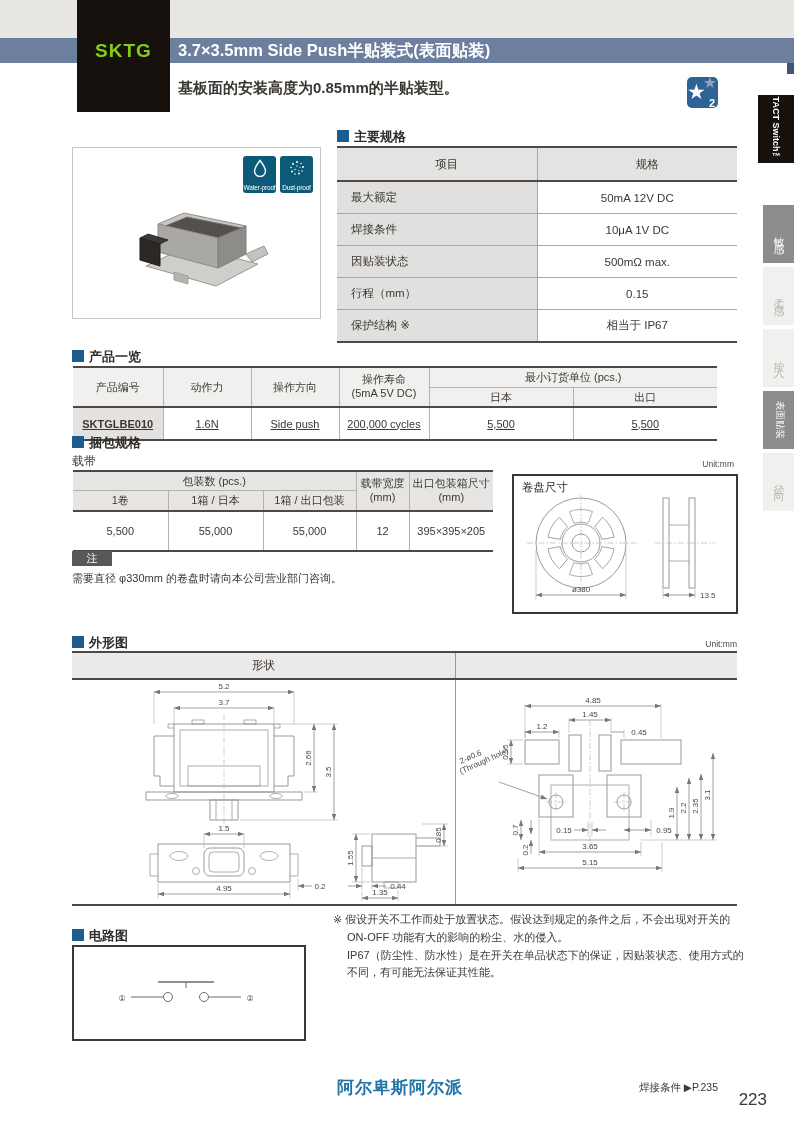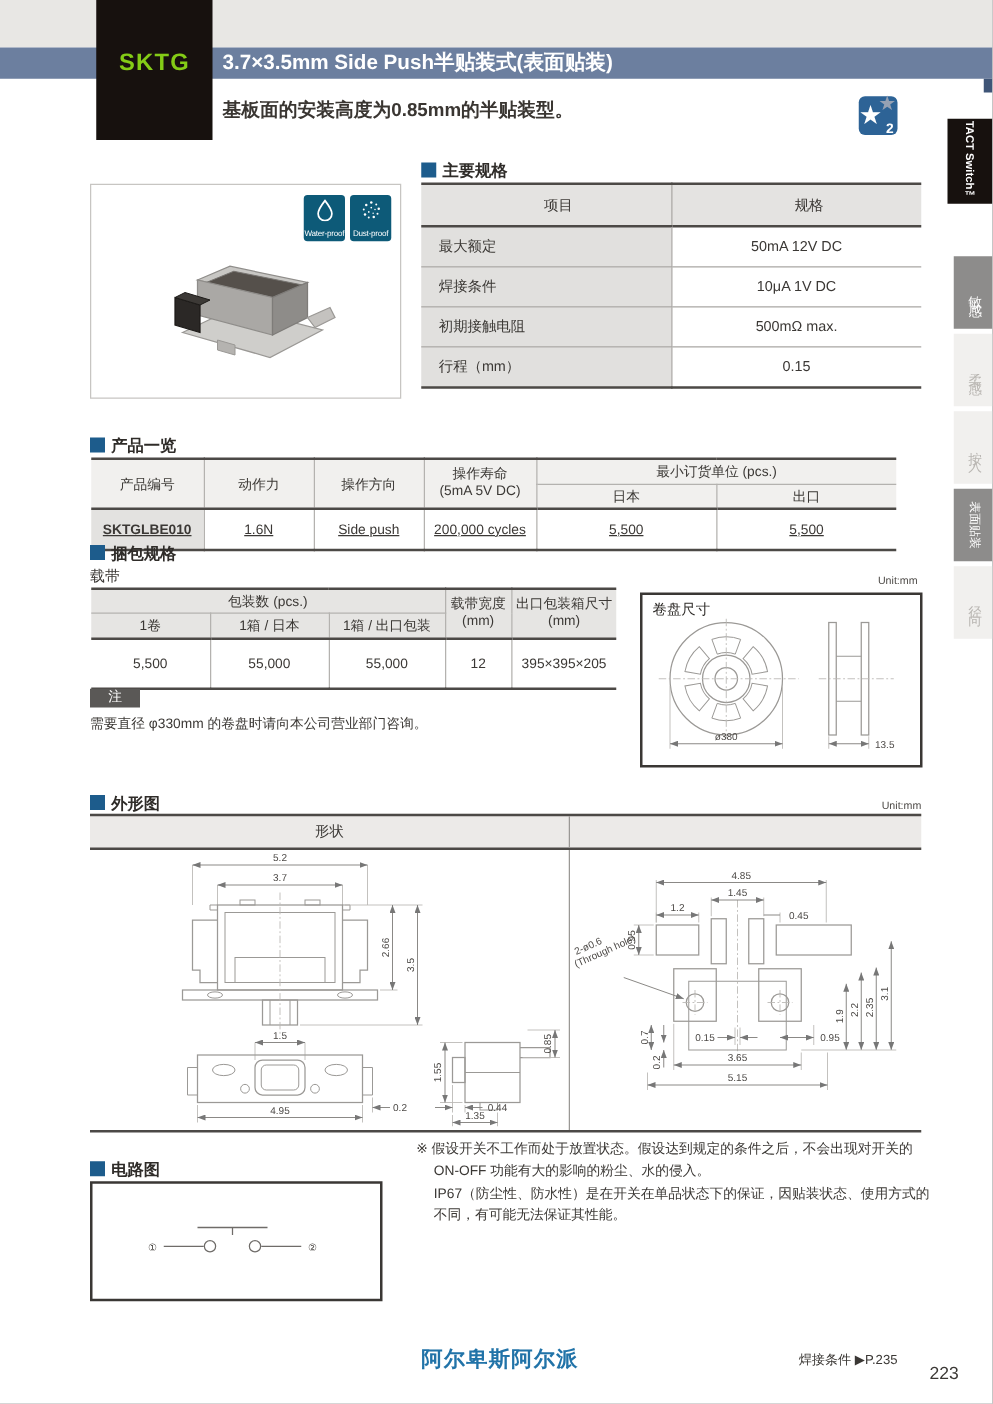--- a/index.html
+++ b/index.html
@@ -105,21 +105,21 @@
   .footnote { position:absolute; left:333px; top:911px; width:412px; font-size:11px;
               line-height:1.62; color:#3b3835; }
   .footnote p { margin:0; }
   .footnote p.p1 { padding-left:14px; text-indent:-14px; }
   .footnote p.p2 { padding-left:14px; }
 
   
   .brand { position:absolute; left:250px; width:300px; top:1076px; text-align:center;
            font-size:17px; font-weight:bold; color:#2173a8; letter-spacing:1px; }
   .solder-ref { position:absolute; right:76px; top:1081px; font-size:10.5px; color:#3b3835; }
-  .page-num { position:absolute; right:27px; top:1090px; font-size:14px; color:#3b3835; }
+  .page-num { position:absolute; right:27px; top:1090px; font-size:17px; color:#3b3835; }
 
   
   svg .ol  { fill:none; stroke:#9b9996; stroke-width:1; }
   svg .ol2 { fill:none; stroke:#9b9996; stroke-width:0.8; }
   svg .dim { stroke:#8b8986; stroke-width:0.8; fill:none; }
   svg .ext { stroke:#bab8b5; stroke-width:0.7; }
   svg .cl  { stroke:#bab8b5; stroke-width:0.7; stroke-dasharray:6 2 1.5 2; }
   svg text.dt { fill:#4c4946; font-size:8px; font-family:"Liberation Sans","DejaVu Sans",sans-serif; }
 </style>
 </head>
@@ -216,26 +216,30 @@
         </tr>
     <tr>
           <td class="item">最大额定</td>
         <td>50mA 12V DC</td>
         </tr>
     <tr>
           <td class="item">焊接条件</td>
         <td>10μA 1V DC</td>
         </tr>
     <tr>
-          <td class="item">初期接触电阻</td>
+          <td class="item">因贴装状态</td>
         <td>500mΩ max.</td>
         </tr>
     <tr>
           <td class="item">行程（mm）</td>
         <td>0.15</td>
+        </tr>
+    <tr class="last">
+          <td class="item">保护结构 ※</td>
+        <td>相当于 IP67</td>
         </tr>
   </tbody>
     </table>
 
   <div class="sect" style="left:72px; top:348px;">
     <span class="sq"></span><span>产品一览</span>
   </div>
   <table class="plist">
     <colgroup>
         <col style="width:90px">

